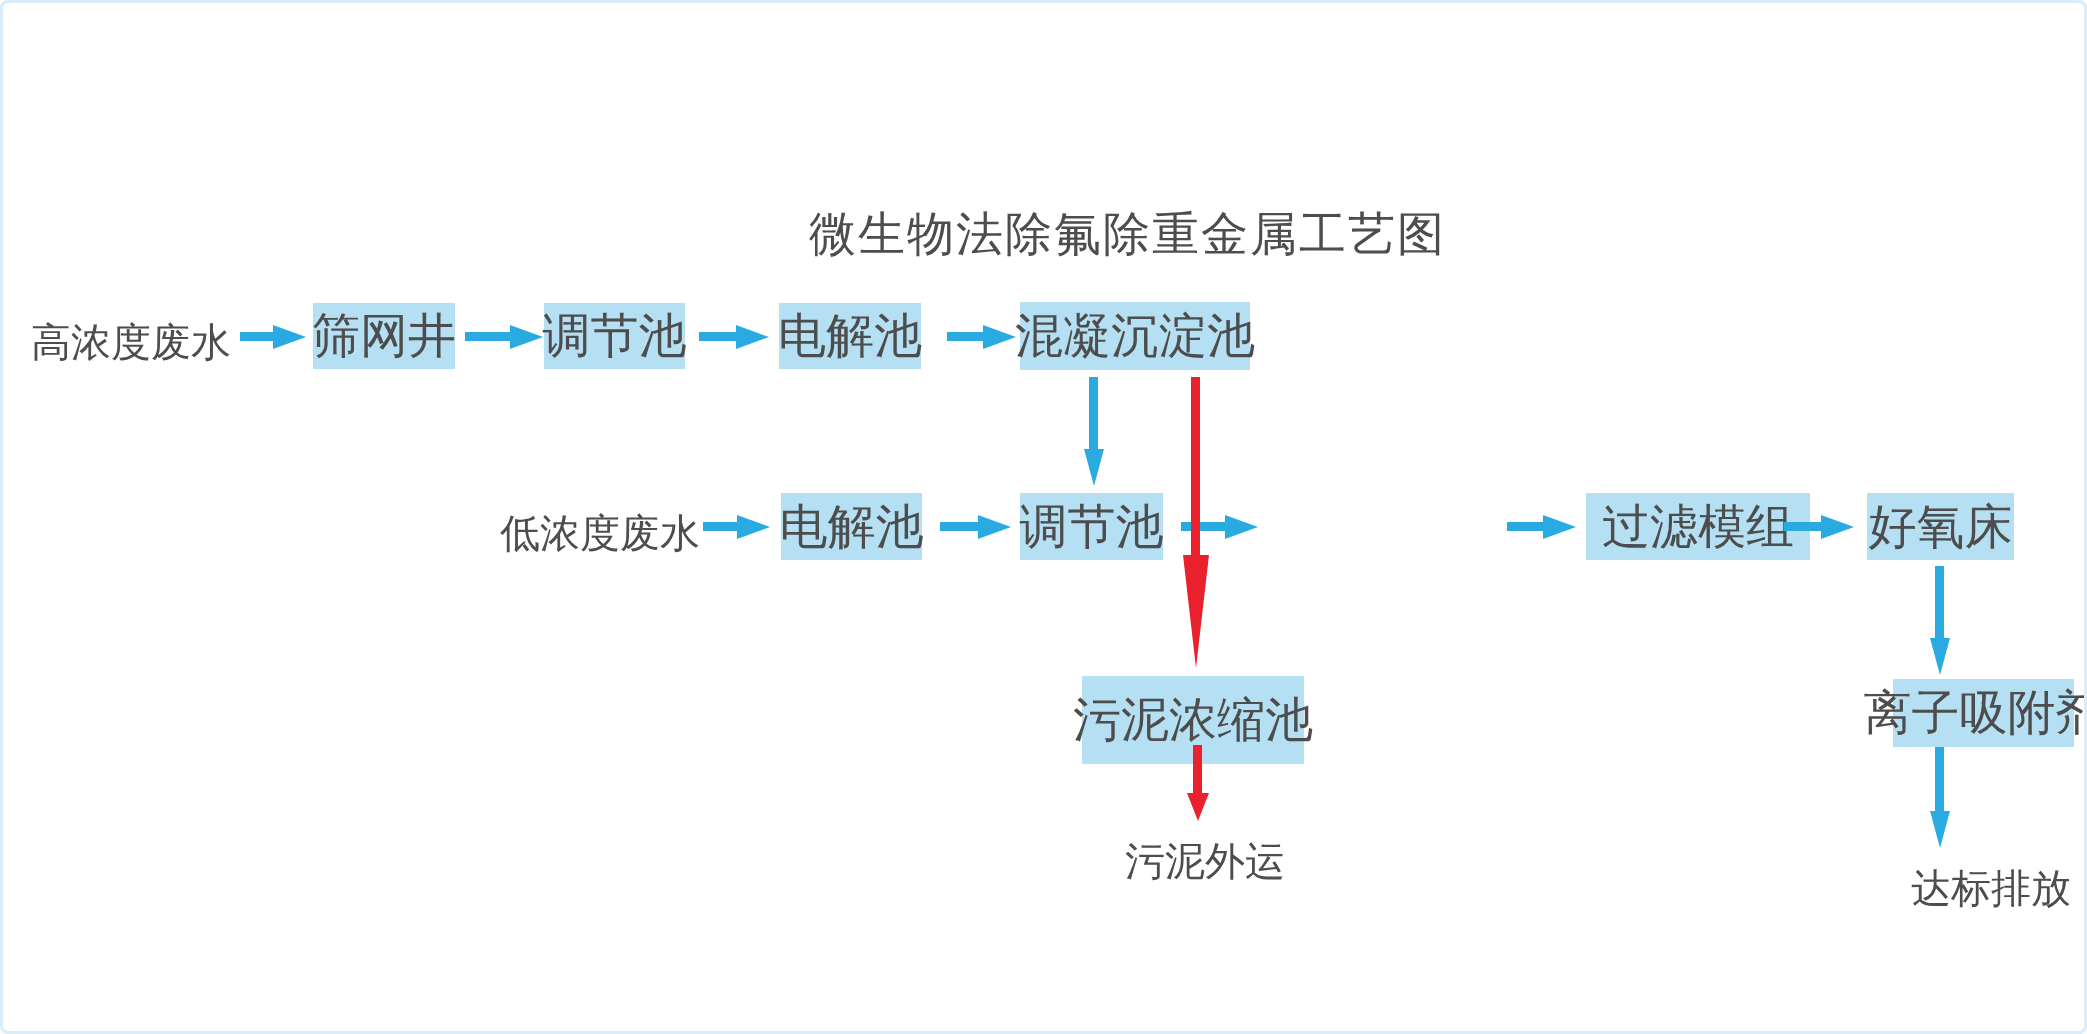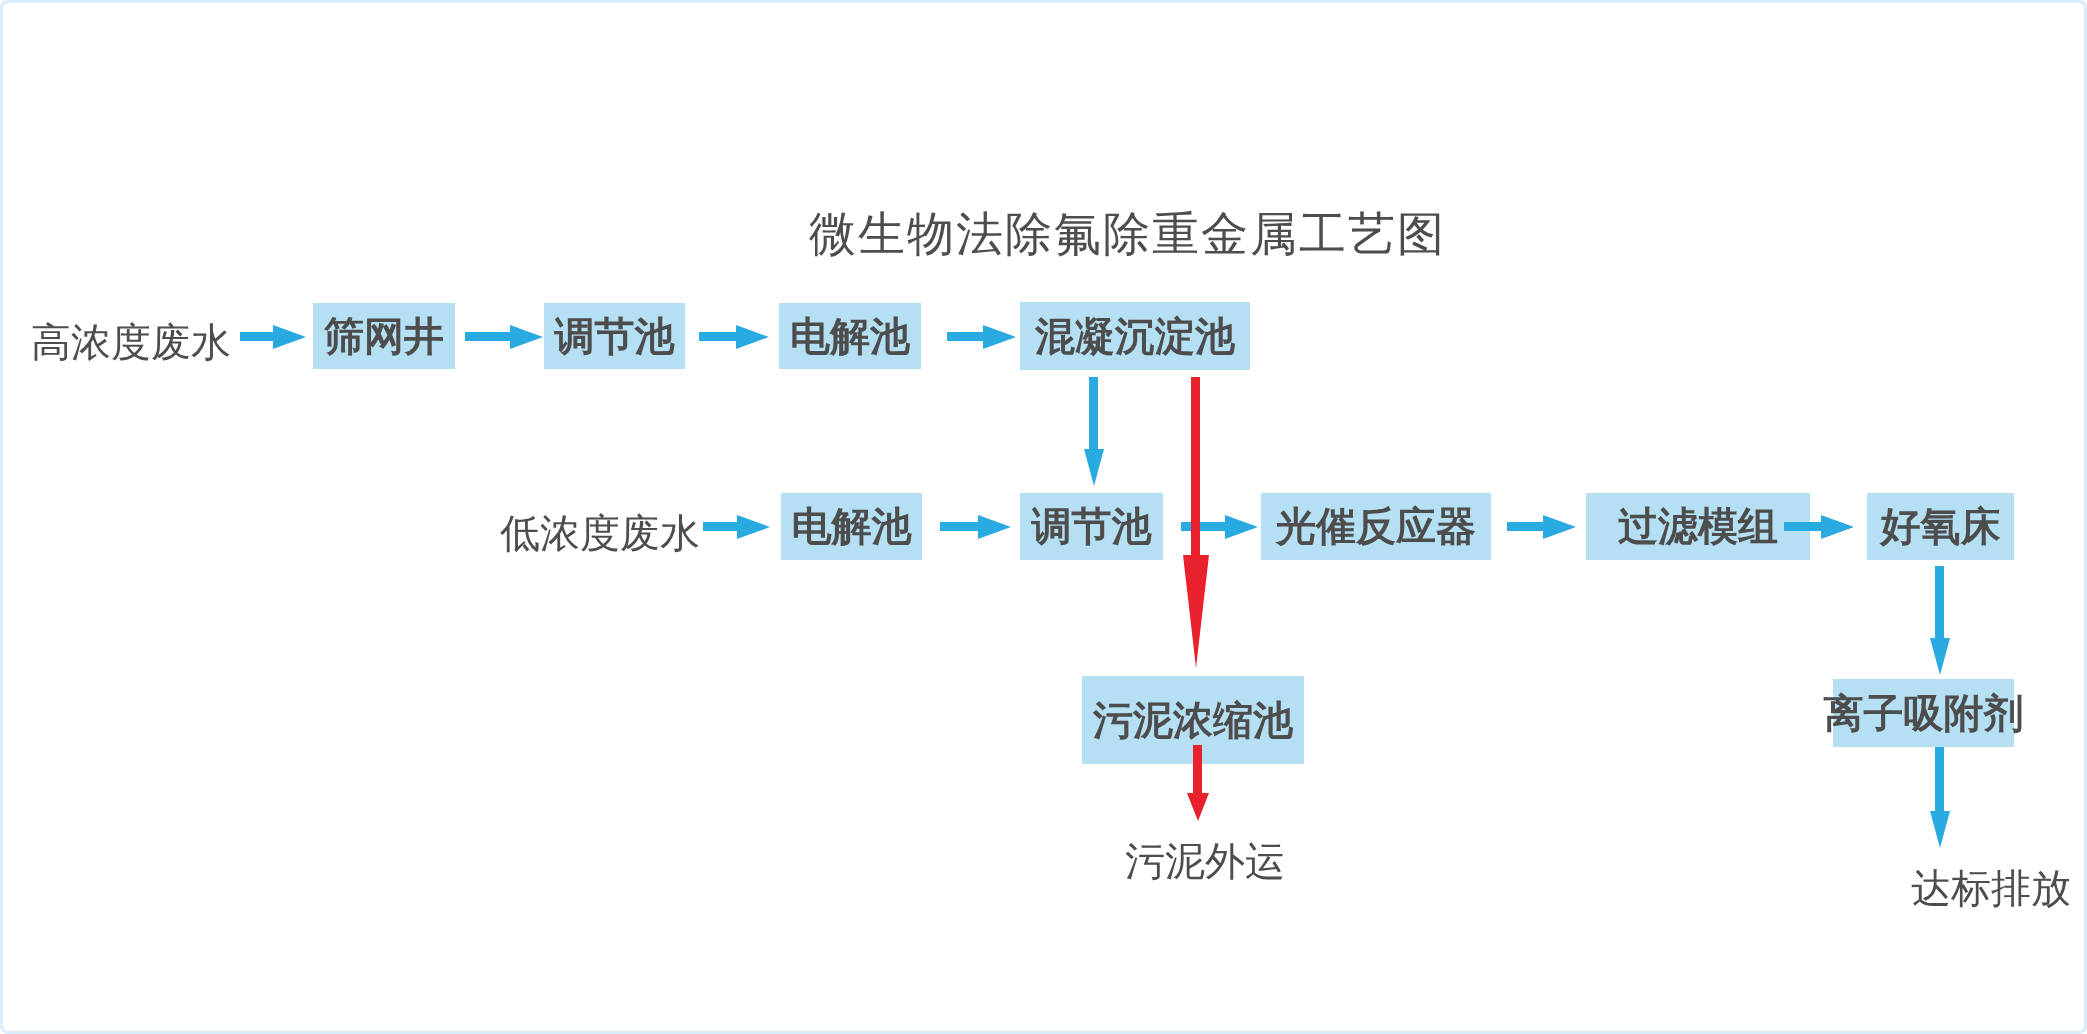--- a/index.html
+++ b/index.html
@@ -28,22 +28,22 @@
     white-space: nowrap;
     color: var(--text, #4d4d4d);
   }
 
   .node {
     position: absolute;
     background: var(--box-fill, #b5e0f4);
     display: flex;
     align-items: center;
     justify-content: center;
-    font-size: 40px;
-    font-weight: 700;
+    font-size: 48px;
+    font-weight: 400;
     white-space: nowrap;
     color: var(--text, #4d4d4d);
   }
 
   .flabel {
     position: absolute;
     font-size: 40px;
     font-weight: 300;
     white-space: nowrap;
     color: var(--text, #4d4d4d);
@@ -137,37 +137,36 @@
   <div class="ah" style="left:700px; top:519px; width:34px;"></div>
 
   <div class="node" style="left:778px; top:490px; width:141px; height:67px;">电解池</div>
 
   <div class="ah" style="left:937px; top:519px; width:38px;"></div>
 
   <div class="node" style="left:1017px; top:490px; width:143px; height:67px;">调节池</div>
 
   <div class="ah" style="left:1178px; top:519px; width:44px;"></div>
 
-  <div class="node" style="left:1258px; top:490px; width:230px; height:67px;">光催反应器</div>
 
   <div class="ah" style="left:1504px; top:519px; width:36px;"></div>
 
   <div class="node" style="left:1583px; top:490px; width:224px; height:67px;">过滤模组</div>
 
   <div class="ah" style="left:1781px; top:519px; width:37px;"></div>
 
   <div class="node" style="left:1864px; top:490px; width:147px; height:67px;">好氧床</div>
 
   <div class="node" style="left:1079px; top:673px; width:222px; height:88px;">污泥浓缩池</div>
 
   <div class="av red red-short-head" style="left:1190px; top:742px; height:48px;"></div>
 
   <div class="flabel" style="left:1122px; top:831px;">污泥外运</div>
 
   <div class="av blue-head" style="left:1932px; top:563px; height:72px;"></div>
 
-  <div class="node" style="left:1830px; top:676px; width:181px; height:68px;">离子吸附剂</div>
+  <div class="node" style="left:1890px; top:676px; width:181px; height:68px;">离子吸附剂</div>
 
   <div class="av blue-head" style="left:1932px; top:744px; height:64px;"></div>
 
   <div class="flabel" style="left:1908px; top:858px;">达标排放</div>
 
 </div>
 
 </body></html>

